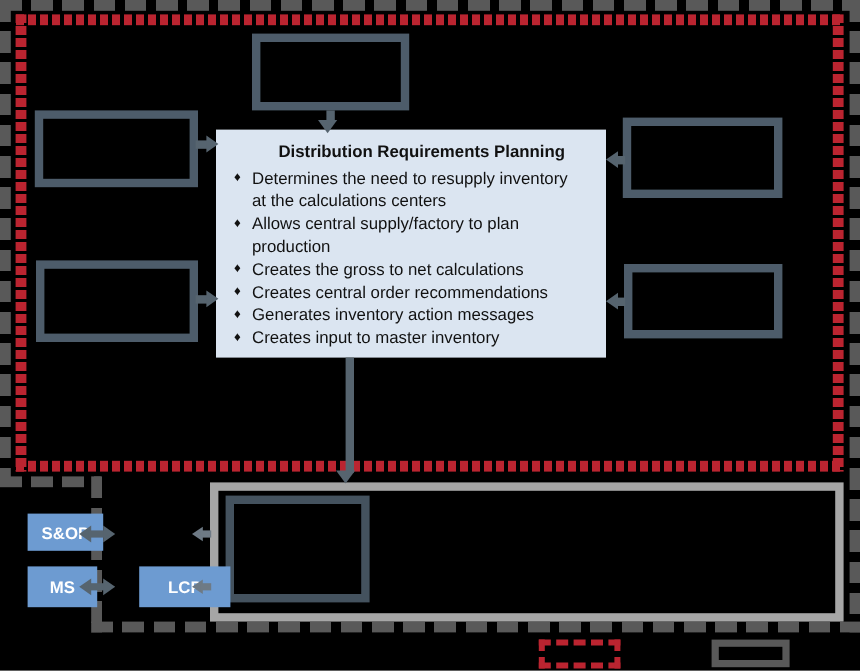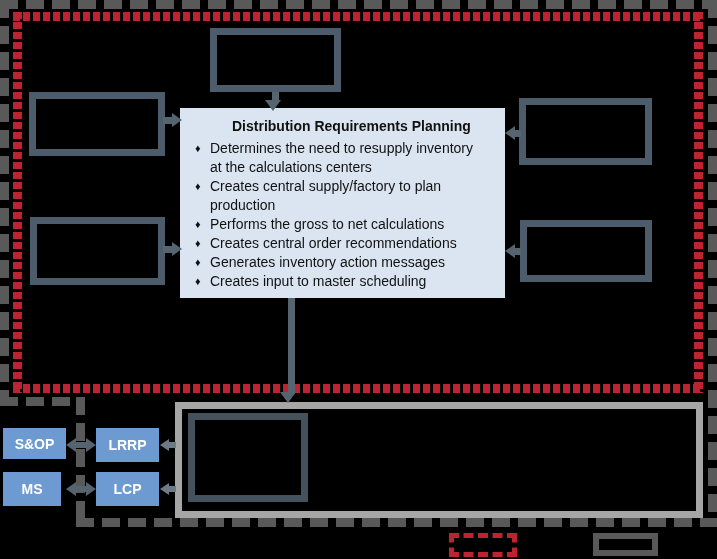--- a/index.html
+++ b/index.html
@@ -27,21 +27,21 @@
     box-sizing:border-box; padding:9px 18px 4px 12px; color:var(--panel-text); z-index:2;
   }
   .drp-title{font-size:14px; font-weight:bold; line-height:18px; margin-bottom:4px;padding-left:40px;}
   .bullet-item{display:flex; font-size:14px; line-height:19px;}
   .bullet{width:18px; flex:0 0 18px; font-size:11px; line-height:19px; text-align:left; padding-left:3px; box-sizing:border-box;}
   .bullet-text{flex:1;}
   .bottom-panel{left:175px; top:402px; width:528px; height:116px; border:7px solid var(--bottom-panel-border); background:var(--background); box-sizing:border-box; z-index:1;}
   .inner-box{left:188px; top:413px; width:120px; height:89px; border:7px solid var(--inner-box-border); background:var(--background); box-sizing:border-box; z-index:2;}
   .module{
     background:var(--module-blue); color:var(--module-text); font-weight:bold; font-size:14px;
-    display:flex; align-items:center; justify-content:center; z-index:2; box-sizing:border-box;
+    display:flex; align-items:center; justify-content:center; z-index:2; box-sizing:border-box;margin-left:20px;
   }
   
   .arrow-part{position:absolute; z-index:5;}
   .shaft{background:var(--arrow);}
   .shaft.light{background:var(--arrow-light);}
   .head-down{width:0;height:0;border-left:8px solid transparent;border-right:8px solid transparent;border-top:11px solid var(--arrow);}
   .head-right{width:0;height:0;border-top:7px solid transparent;border-bottom:7px solid transparent;border-left:10px solid var(--arrow);}
   .head-left{width:0;height:0;border-top:7px solid transparent;border-bottom:7px solid transparent;border-right:10px solid var(--arrow);}
   .head-left.sm{border-top-width:6px;border-bottom-width:6px;border-right-width:9px;border-right-color:var(--arrow-light);}
   
@@ -73,48 +73,47 @@
 
   <div class="abs drp-panel">
     <div class="drp-title">Distribution Requirements Planning</div>
     <div>
       <div class="bullet-item">
         <span class="bullet">♦</span>
         <span class="bullet-text">Determines the need to resupply inventory at the calculations centers</span>
       </div>
       <div class="bullet-item">
         <span class="bullet">♦</span>
-        <span class="bullet-text">Creates central supply/factory to plan production</span>
+        <span class="bullet-text">Allows central supply/factory to plan production</span>
       </div>
       <div class="bullet-item">
         <span class="bullet">♦</span>
-        <span class="bullet-text">Performs the gross to net calculations</span>
+        <span class="bullet-text">Creates the gross to net calculations</span>
       </div>
       <div class="bullet-item">
         <span class="bullet">♦</span>
         <span class="bullet-text">Creates central order recommendations</span>
       </div>
       <div class="bullet-item">
         <span class="bullet">♦</span>
         <span class="bullet-text">Generates inventory action messages</span>
       </div>
       <div class="bullet-item">
         <span class="bullet">♦</span>
-        <span class="bullet-text">Creates input to master scheduling</span>
+        <span class="bullet-text">Creates input to master inventory</span>
       </div>
     </div>
   </div>
 
   <div class="abs bottom-panel"></div>
   <div class="abs inner-box"></div>
 
   <div class="abs module" style="left:3px;top:428px;width:63px;height:31px;">S&amp;OP</div>
-  <div class="abs module" style="left:96px;top:428px;width:63px;height:34px;">LRRP</div>
   <div class="abs module" style="left:3px;top:472px;width:58px;height:34px;">MS</div>
-  <div class="abs module" style="left:96px;top:472px;width:63px;height:34px;">LCP</div>
+  <div class="abs module" style="left:96px;top:472px;width:76px;height:34px;">LCP</div>
 
   <div class="arrow-part shaft" style="left:272px;top:92px;width:7px;height:10px;"></div>
   <div class="arrow-part head-down" style="left:265px;top:100px;"></div>
 
   <div class="arrow-part shaft" style="left:163px;top:117px;width:12px;height:7px;"></div>
   <div class="arrow-part head-right" style="left:172px;top:113px;"></div>
 
   <div class="arrow-part shaft" style="left:163px;top:246px;width:12px;height:7px;"></div>
   <div class="arrow-part head-right" style="left:172px;top:242px;"></div>
 

